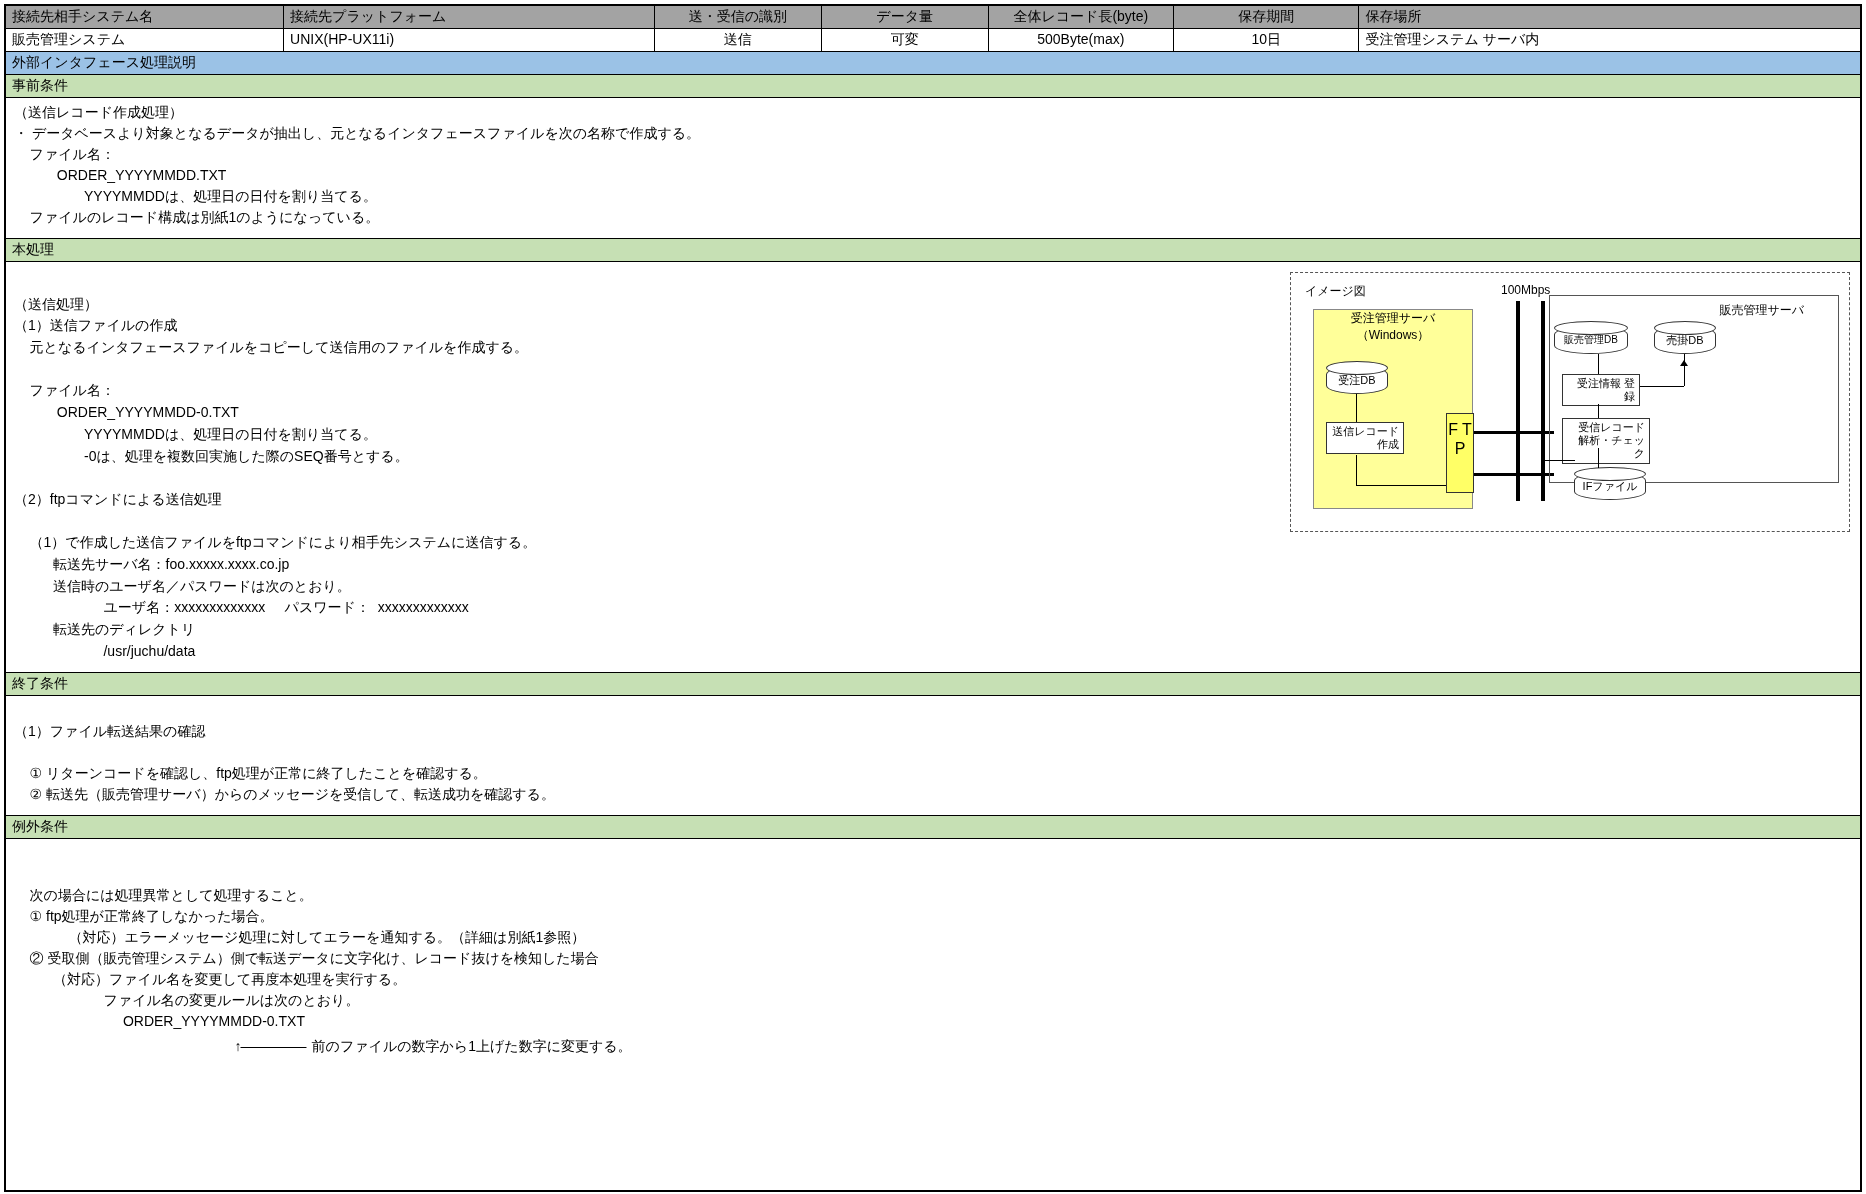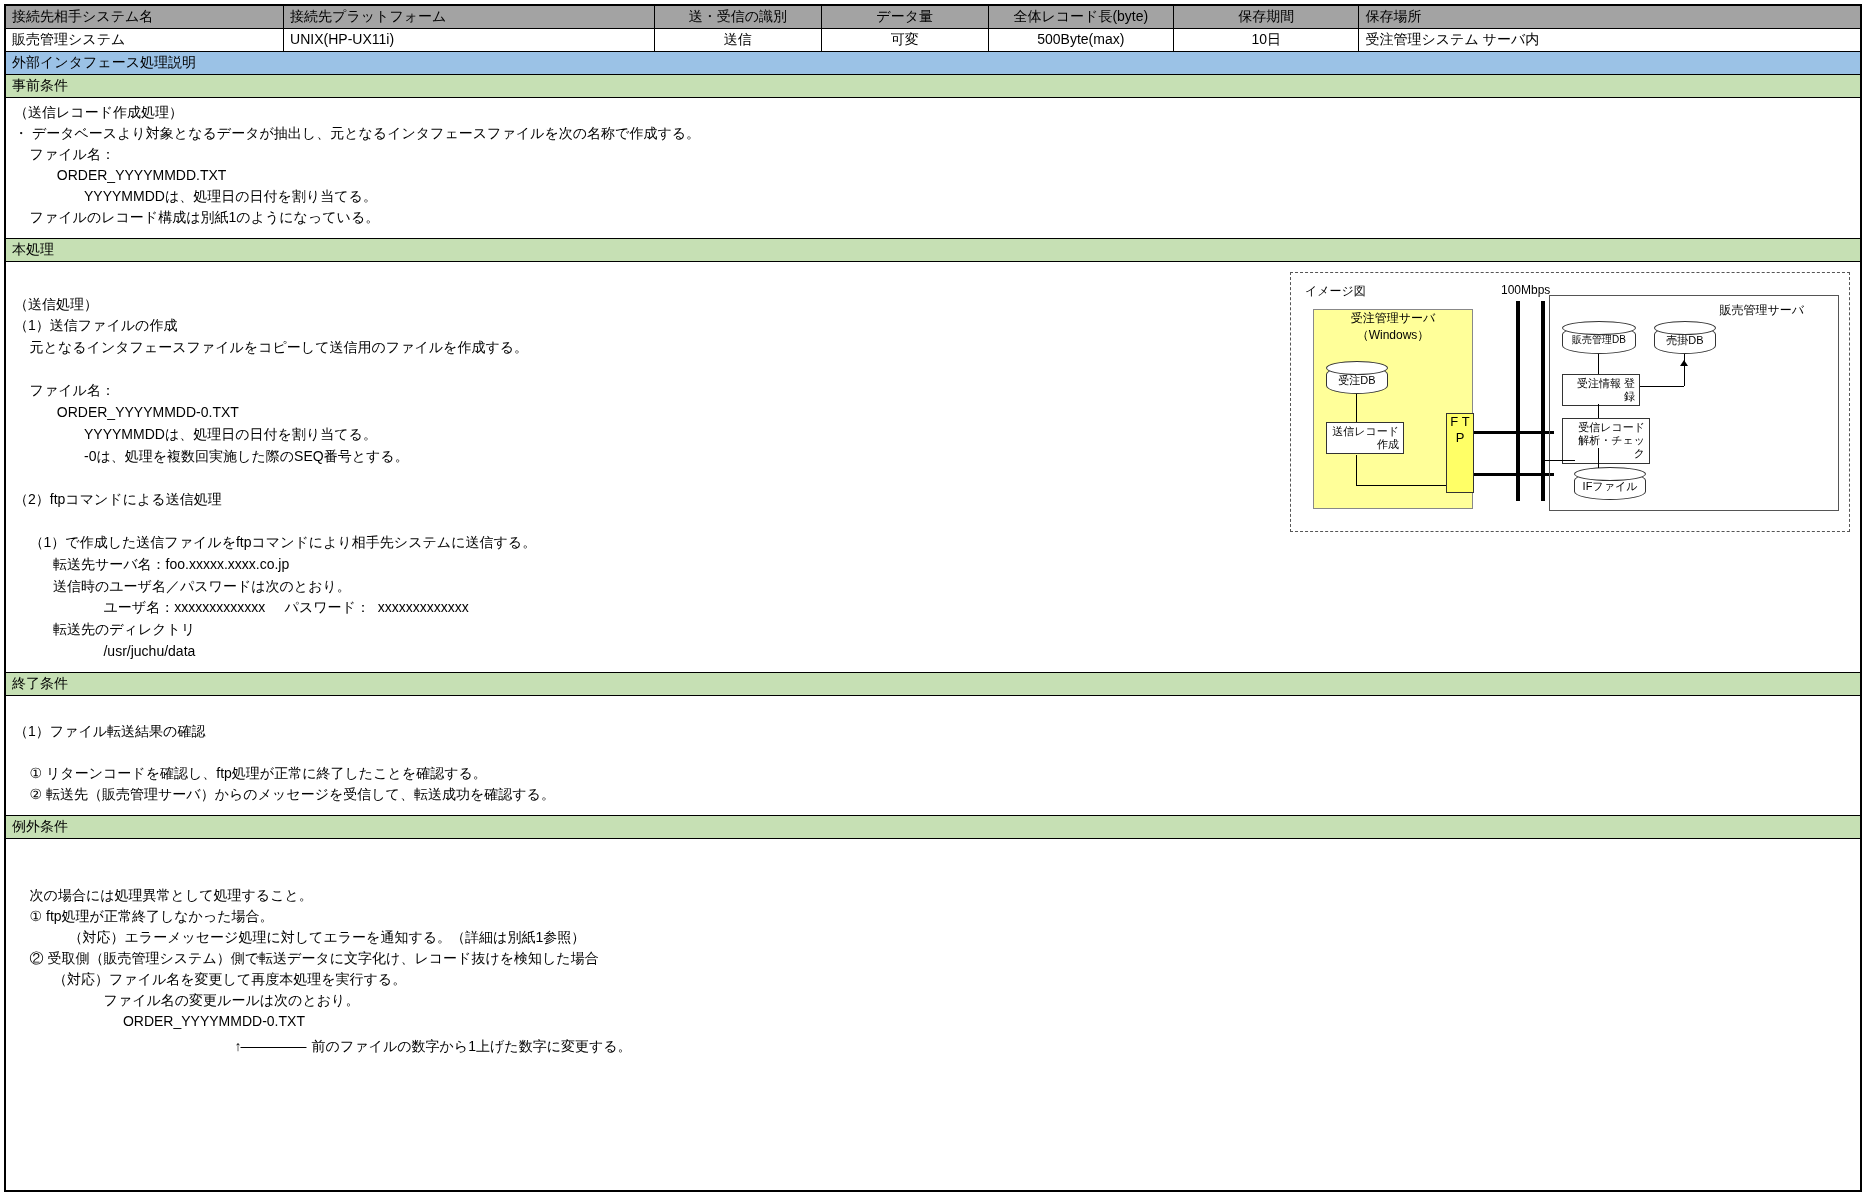--- a/index.html
+++ b/index.html
@@ -79,21 +79,21 @@
   .yellow-box {
     position: absolute;
     left: 22px; top: 36px;
     width: 160px; height: 200px;
     background: #ffff99;
     border: 1px solid #888;
   }
   .right-box {
     position: absolute;
     right: 10px; top: 22px;
-    width: 290px; height: 216px;
+    width: 290px; height: 188px;
     border: 1px solid #555;
   }
   .d-label { position: absolute; }
   .small-box {
     position: absolute;
     border: 1px solid #333;
     background: #fff;
     padding: 2px 4px;
     text-align: right;
     font-size: 11px;
@@ -117,21 +117,22 @@
     border-radius:50%;
     background:#fff;
   }
   .ftp-box {
     position:absolute;
     left:155px; top:140px;
     width:28px; height:80px;
     background:#ffff66;
     border:1px solid #333;
     text-align:center;
-    font-size:13px;
+    font-size:16px;
+    padding-top:6px;
     letter-spacing:0;
     line-height:1.2;
   }
   .vline {
     position:absolute;
     width:4px; background:#000;
   }
   .arrow-note {
     display:inline-block;
     margin-left:205px;
@@ -220,21 +221,21 @@
           <div style="position:absolute;left:42px;top:84px;width:1px;height:28px;background:#000"></div>
           <div style="position:absolute;left:42px;top:145px;width:1px;height:30px;background:#000"></div>
           <div style="position:absolute;left:42px;top:175px;width:90px;height:1px;background:#000"></div>
         </div>
         <div class="ftp-box">F
 T
 P</div>
 
         <div class="right-box">
           <div class="d-label" style="right:34px; top:6px; font-size:12px;">販売管理サーバ</div>
-          <div class="db" style="left:12px; top:30px; width:74px;font-size:10px">販売管理DB</div>
+          <div class="db" style="left:4px; top:30px; width:74px;font-size:10px">販売管理DB</div>
           <div class="db" style="left:104px; top:30px;">売掛DB</div>
           <div class="small-box" style="left:12px; top:78px; width:78px;">受注情報
 登録</div>
           <div class="small-box" style="left:12px; top:122px; width:88px;">受信レコード
 解析・チェック</div>
           <div class="db" style="left:24px; top:176px; width:72px;">IFファイル</div>
           <div style="position:absolute;left:48px;top:58px;width:1px;height:20px;background:#000"></div>
           <div style="position:absolute;left:48px;top:108px;width:1px;height:14px;background:#000"></div>
           <div style="position:absolute;left:48px;top:152px;width:1px;height:20px;background:#000"></div>
           <div style="position:absolute;left:90px;top:90px;width:44px;height:1px;background:#000"></div>

